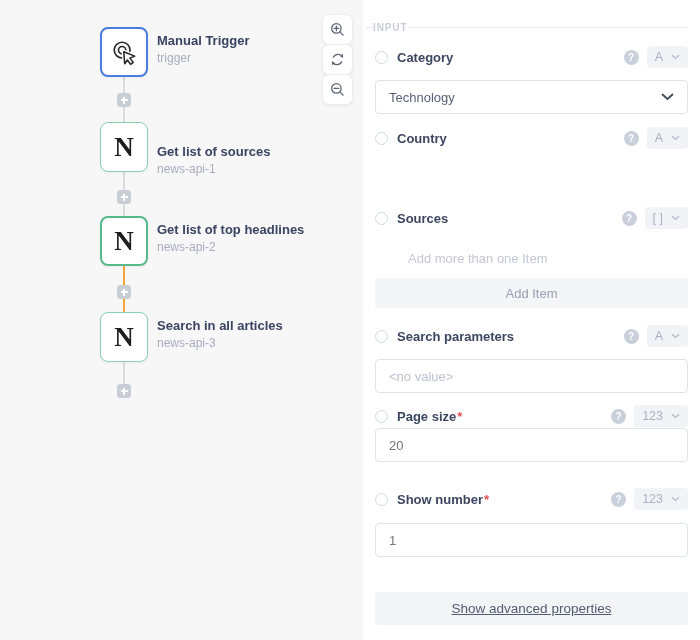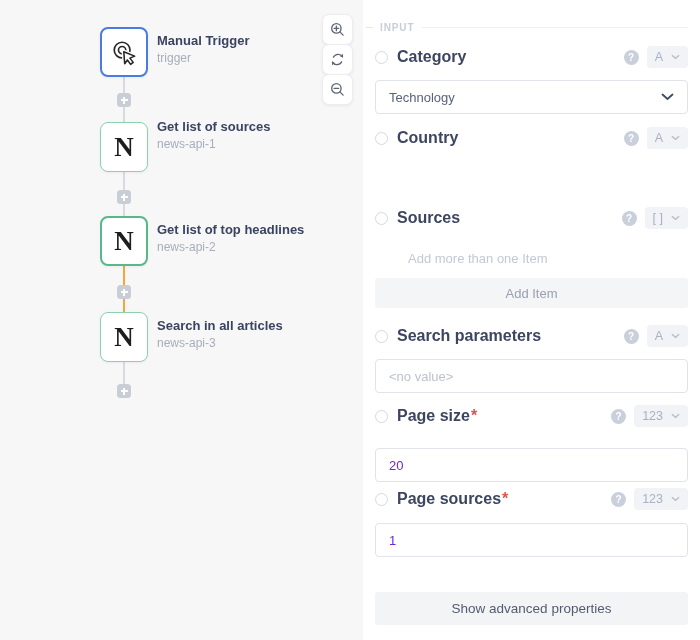--- a/index.html
+++ b/index.html
@@ -28,54 +28,54 @@
   .conn.orange{background:#f5a63b;}
   .plusbtn{position:absolute;left:117px;width:14px;height:14px;background:#c9cdd6;
            border-radius:3.5px;cursor:pointer;}
   .plusbtn::before,.plusbtn::after{content:"";position:absolute;background:#fff;}
   .plusbtn::before{left:3.5px;top:6.25px;width:7px;height:1.6px;}
   .plusbtn::after{top:3.5px;left:6.25px;height:7px;width:1.6px;}
 
   
   .panel{position:absolute;left:363px;top:0;width:337px;height:640px;background:#fff;}
   .sec-header{position:absolute;left:3px;right:12px;top:21px;height:13px;
-              display:flex;align-items:center;gap:7px;}
+              display:flex;align-items:center;}
   .sec-dash{width:7px;height:1px;background:#e3e6ec;}
   .sec-title{font-size:10px;font-weight:700;letter-spacing:.9px;color:#c7cdd9;}
   .sec-line{flex:1;height:1px;background:#eef0f3;}
 
   .frow{position:absolute;left:12px;right:12px;height:22px;display:flex;align-items:center;}
   .radio{width:13px;height:13px;border:1.5px solid #d4d9e2;border-radius:50%;
          background:#fff;box-sizing:border-box;margin-right:9px;cursor:pointer;flex:none;}
-  .flabel{font-size:16px;font-weight:700;color:#3d4660;}
+  .flabel{font-size:13px;font-weight:700;color:#3d4660;}
   .req{color:#e0524d;margin-left:1px;}
   .fright{margin-left:auto;display:flex;align-items:center;gap:8px;}
   .help{width:15px;height:15px;border-radius:50%;background:#c9cfdb;color:#fff;
         font-size:10px;font-weight:700;display:flex;align-items:center;
         justify-content:center;cursor:pointer;}
   .badge{height:22px;background:#f1f3f6;border-radius:4px;padding:0 8px;
          display:flex;align-items:center;gap:8px;cursor:pointer;}
   .badge-txt{font-size:12.5px;color:#a9b1c2;white-space:pre;}
 
   .ctl{position:absolute;left:12px;right:12px;height:34px;box-sizing:border-box;
        border:1px solid #e0e3e9;border-radius:4px;background:#fff;display:flex;
        align-items:center;padding:0 13px;font-size:13px;color:#59627a;cursor:pointer;}
   .ctl .selchev{margin-left:auto;}
   .muted{color:#848da0;}
   .tinput{position:absolute;left:12px;right:12px;height:34px;box-sizing:border-box;
           border:1px solid #e0e3e9;border-radius:4px;background:#fff;padding:0 13px;
-          font-size:13px;color:#6d28d9;font-family:"Liberation Sans",sans-serif;outline:none;width:313px;}
+          font-size:13px;color:#737373;font-family:"Liberation Sans",sans-serif;outline:none;width:313px;}
   .tinput::placeholder{color:#bcc2cf;opacity:1;}
   .ghost-input{position:absolute;left:12px;right:12px;height:20px;border:none;background:transparent;
           font-size:13px;color:#59627a;font-family:"Liberation Sans",sans-serif;outline:none;width:300px;padding:0 7px;}
   .ghost-input::placeholder{color:#c3c8d4;opacity:1;}
   .gbtn{position:absolute;left:12px;right:12px;border-radius:3px;display:flex;
         align-items:center;justify-content:center;font-size:13px;cursor:pointer;}
   .btn-additem{top:278px;height:30px;background:#f4f5f7;color:#98a0b1;}
-  .btn-advanced{top:592px;height:33px;background:#f3f4f6;color:#525c71;font-size:13.5px;}
+  .btn-advanced{top:592px;height:33px;background:#f3f4f6;color:#525c71;font-size:13.5px;text-decoration:underline;}
 </style>
 </head>
 <body>
 
 <div class="app">
 
   <div class="canvas">
 
     <div class="ztool" style="top:14px">
       <svg width="15" height="15" viewBox="0 0 16 16">
@@ -128,21 +128,21 @@
       </svg>
     </div>
     <div class="node-label" style="top:33px">
       <div class="node-title">Manual Trigger</div>
       <div class="node-sub">trigger</div>
     </div>
 
     <div class="node-box b-green" style="top:122px">
       <span class="nletter">N</span>
     </div>
-    <div class="node-label" style="top:119px">
+    <div class="node-label" style="top:144px">
       <div class="node-title">Get list of sources</div>
       <div class="node-sub">news-api-1</div>
     </div>
 
     <div class="node-box b-green-sel" style="top:216px">
       <span class="nletter">N</span>
     </div>
     <div class="node-label" style="top:222px">
       <div class="node-title">Get list of top headlines</div>
       <div class="node-sub">news-api-2</div>
@@ -236,25 +236,25 @@
       <span class="fright">
         <span class="help">?</span>
         <span class="badge">
           <span class="badge-txt">123</span>
           <svg width="9" height="6" viewBox="0 0 10 6">
               <polyline points="1,1 5,4.5 9,1" fill="none" stroke="#b7becd" stroke-width="1.5"></polyline>
             </svg>
         </span>
       </span>
     </div>
-    <input class="tinput" style="top: 448px;" value="20">
+    <input class="tinput" style="top: 428px;" value="20">
 
     <div class="frow" style="top:488px">
       <span class="radio"></span>
-      <span class="flabel"><span>Page sources</span><span class="req">*</span></span>
+      <span class="flabel"><span>Show number</span><span class="req">*</span></span>
       <span class="fright">
         <span class="help">?</span>
         <span class="badge">
           <span class="badge-txt">123</span>
           <svg width="9" height="6" viewBox="0 0 10 6">
               <polyline points="1,1 5,4.5 9,1" fill="none" stroke="#b7becd" stroke-width="1.5"></polyline>
             </svg>
         </span>
       </span>
     </div>

